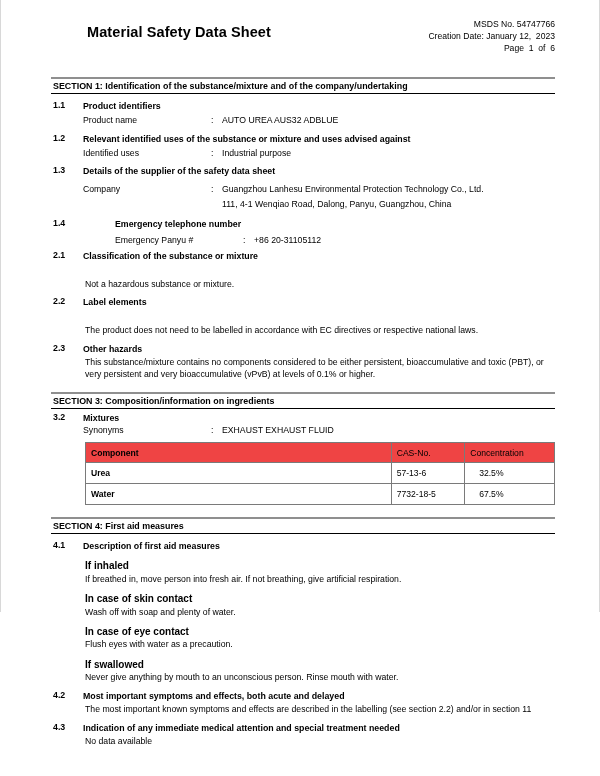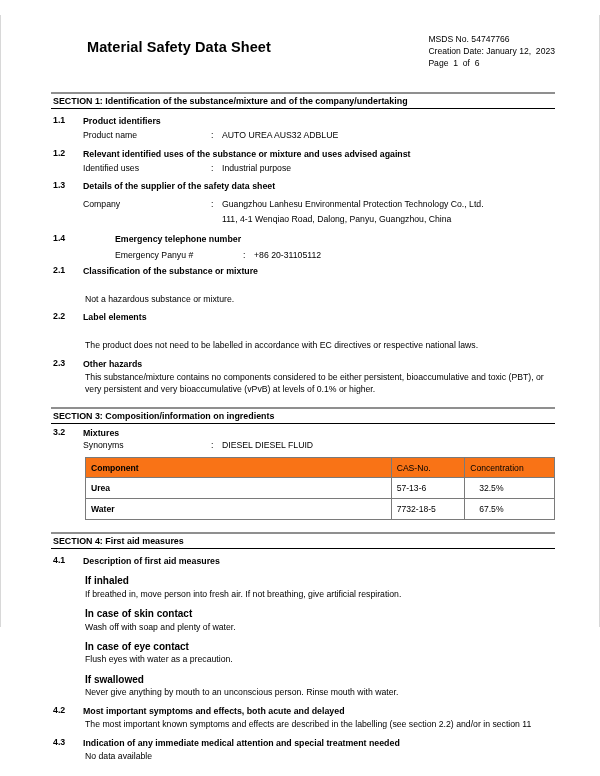--- a/index.html
+++ b/index.html
@@ -10,21 +10,21 @@
   body {
     width: 600px;
     height: 776px;
     font-family: "Liberation Sans", sans-serif;
     color: #000000;
     position: relative;
     overflow: hidden;
   }
   .page {
     position: absolute;
-    left: 0; top: 15px;
+    left: 0; top: 0;
     width: 600px;
     height: 612px;
     background: #ffffff;
     border-left: 1px solid #d8d8d8;
     border-right: 1px solid #d8d8d8;
     box-sizing: border-box;
   }
   .inner {
     position: absolute;
     left: 50px;
@@ -43,21 +43,21 @@
     left: 36px;
     top: 24px;
     font-size: 14.5px;
     font-weight: bold;
     letter-spacing: 0.1px;
   }
   .meta {
     position: absolute;
     right: 0;
     top: 18px;
-    text-align: left;
+    text-align: right;
     font-size: 8.6px;
     line-height: 12.2px;
   }
   .meta div { white-space: pre; }
 
   
   .section-head {
     margin-top: 11px;
     border-top: 2.2px solid #8f8f8f;
     border-bottom: 1px solid #000000;
@@ -130,21 +130,21 @@
     width: 470px;
     font-size: 8.6px;
   }
   table.comp th, table.comp td {
     border: 1px solid #7a7a7a;
     padding: 3px 5px;
     text-align: left;
     font-weight: normal;
   }
   table.comp thead th {
-    background: #f97316;
+    background: #ef4444;
     height: 13px;
   }
   table.comp tbody td { height: 14px; }
   table.comp .c-name { width: 316px; font-weight: bold; }
   table.comp .c-cas  { width: 66px; }
   table.comp .c-conc { width: 72px; }
   table.comp tbody .c-cas { padding-left: 5px; }
   table.comp tbody .c-conc { padding-left: 14px; }
   table.comp thead .c-conc { padding-left: 5px; }
 </style>
@@ -239,21 +239,21 @@
 
     <div class="section-head">SECTION 3: Composition/information on ingredients</div>
 
     <div class="row tight">
       <div class="num">3.2</div>
       <div class="body-col">
         <div class="heading">Mixtures</div>
         <div class="pair" style="margin-top:0px;">
           <div class="lbl">Synonyms</div>
           <div class="colon">:</div>
-          <div class="val">DIESEL DIESEL FLUID</div>
+          <div class="val">EXHAUST EXHAUST FLUID</div>
         </div>
       </div>
     </div>
 
     <div class="tbl-wrap">
       <table class="comp">
         <thead>
           <tr>
             <th class="c-name">Component</th>
             <th class="c-cas">CAS-No.</th>

